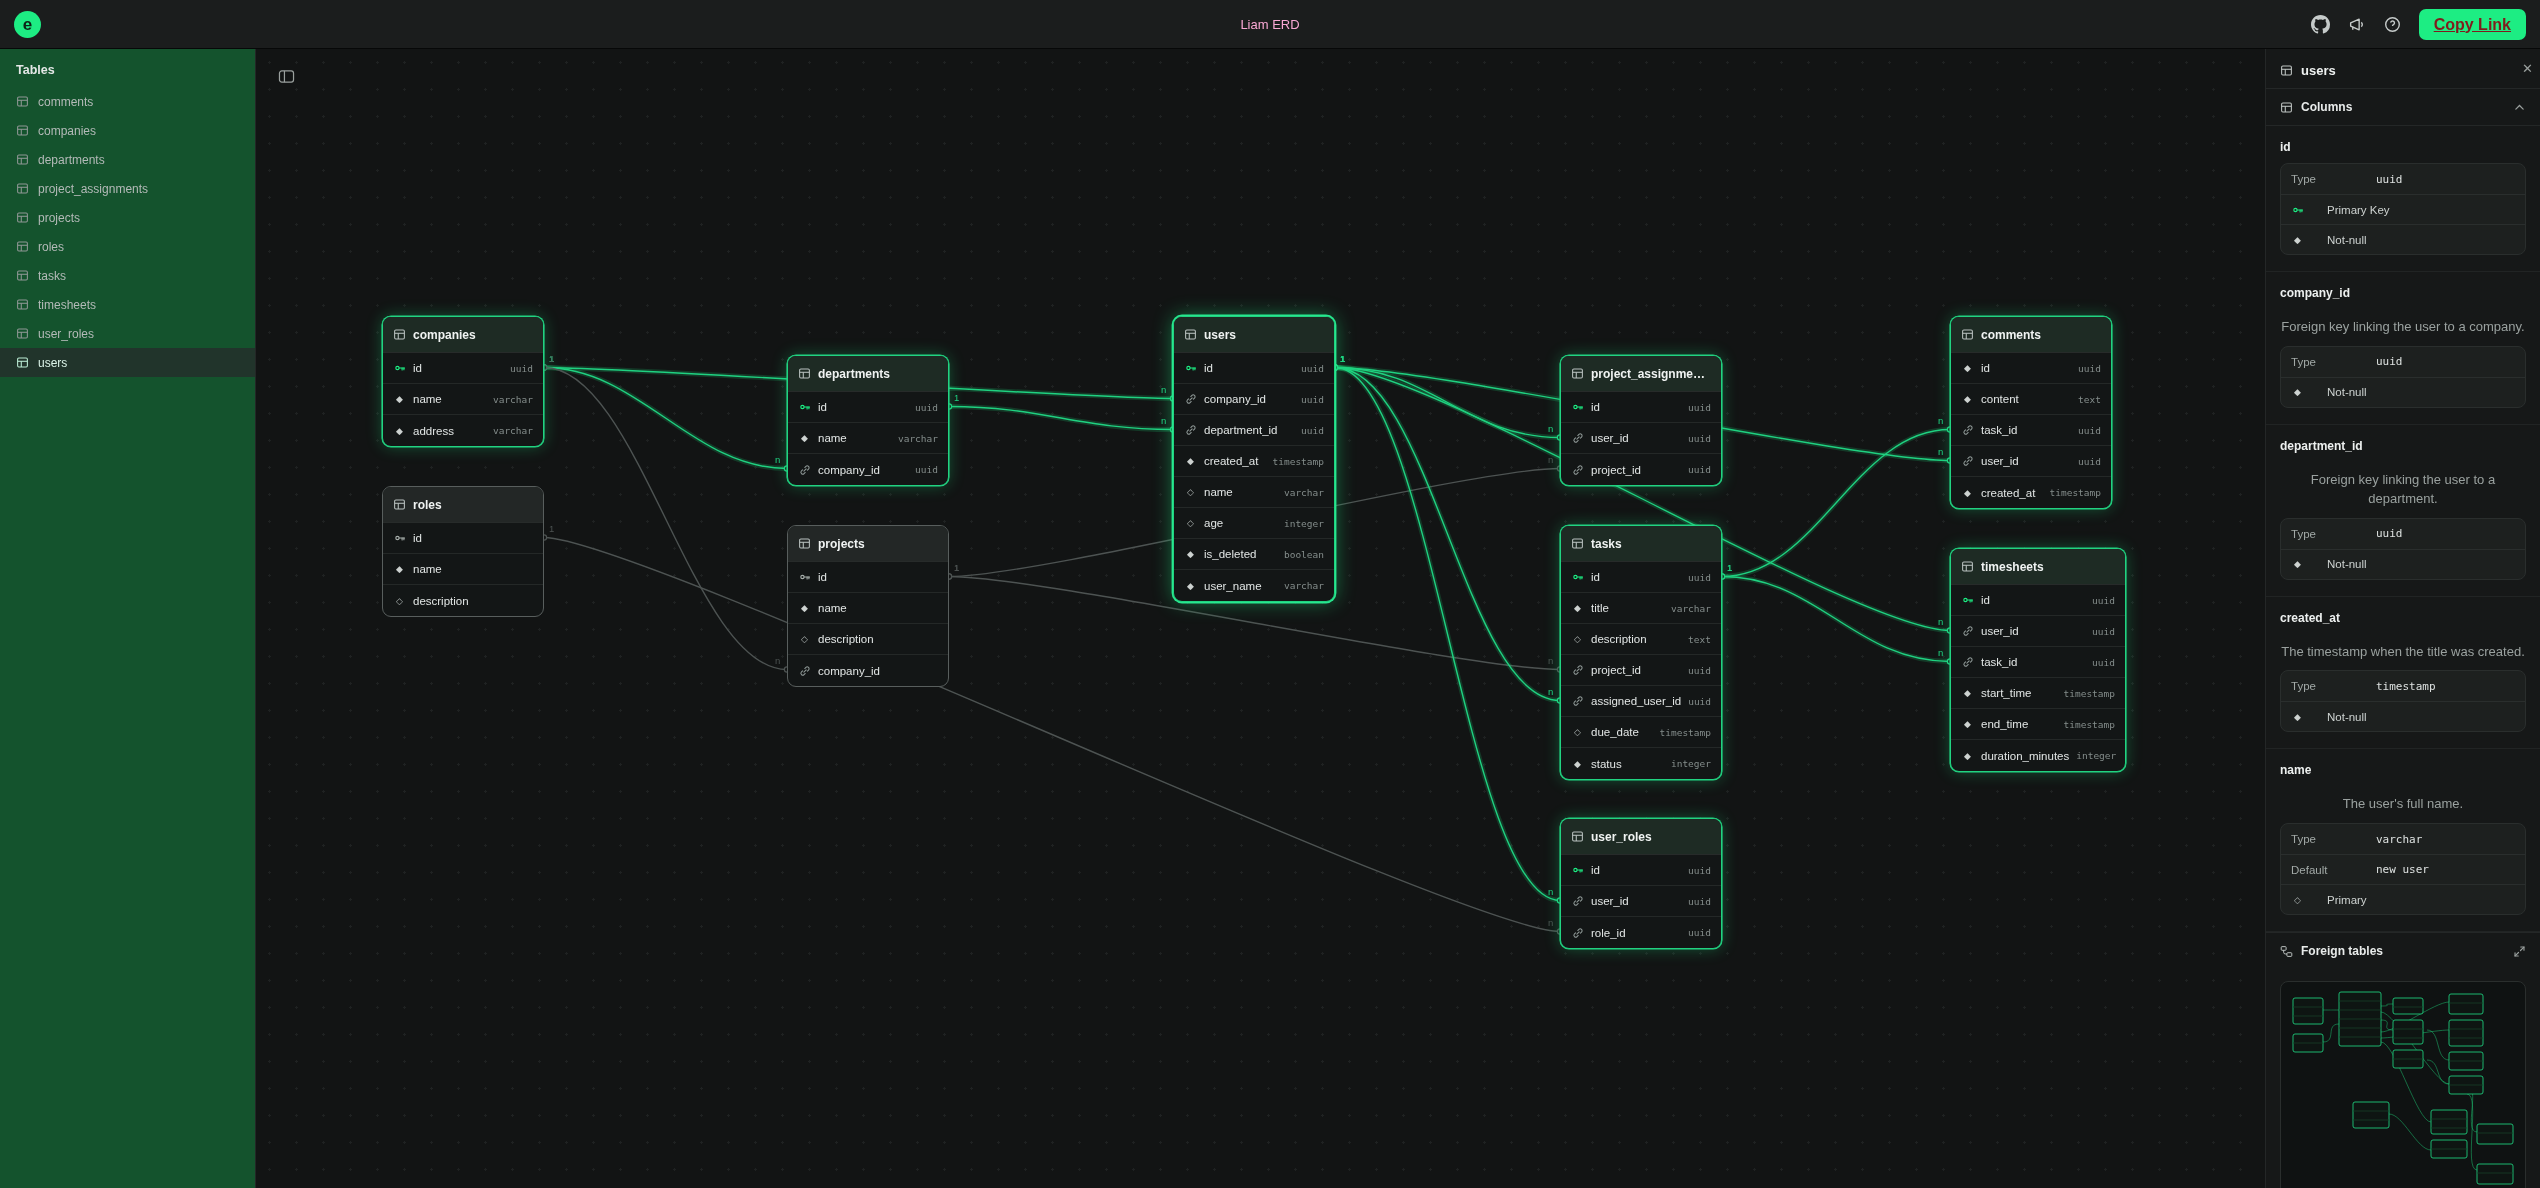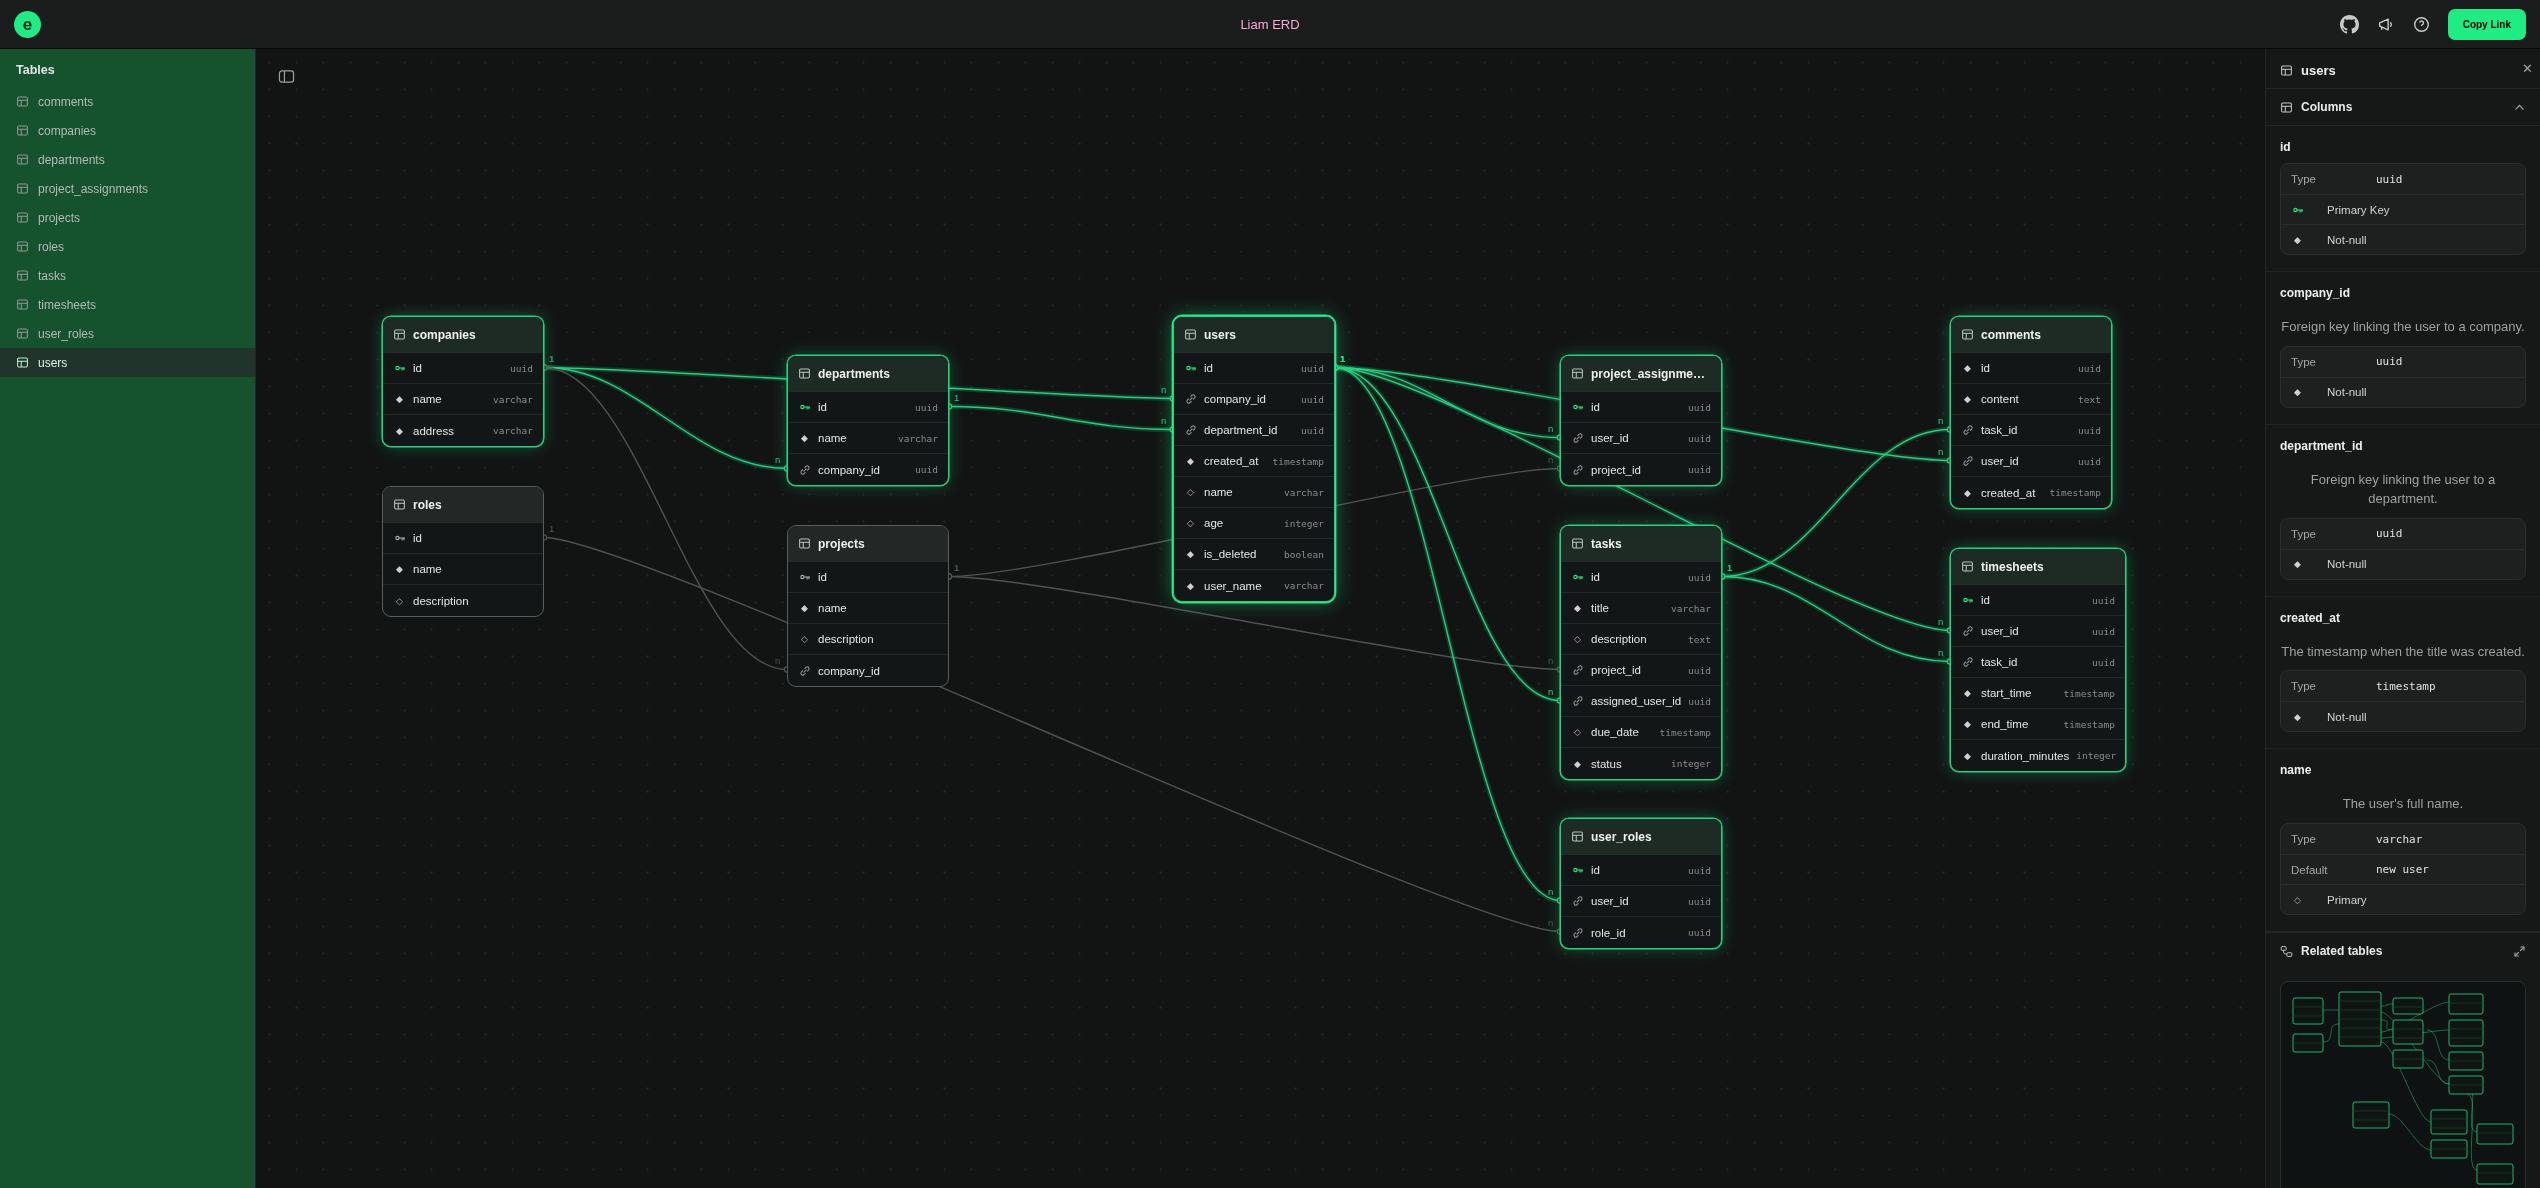--- a/index.html
+++ b/index.html
@@ -9,21 +9,21 @@
   .topbar{position:absolute;top:0;left:0;width:2540px;height:49px;background:#1b1d1d;
     border-bottom:1px solid #070808;z-index:40;}
   .logo{position:absolute;left:14px;top:11px;width:27px;height:27px;border-radius:50%;
     background:#1ded83;display:flex;align-items:center;justify-content:center;
     color:#0c2416;font-weight:bold;font-size:17px;cursor:pointer;}
   .app-title{position:absolute;left:50%;top:17px;transform:translateX(-50%);
     color:#f9a8d4;font-size:13px;}
   .tb-right{position:absolute;right:14px;top:0;height:49px;display:flex;align-items:center;gap:16px;}
   .tb-icon{width:20px;height:20px;display:flex;align-items:center;justify-content:center;cursor:pointer;}
   .copy-btn{height:31px;padding:0 15px;border:none;border-radius:7px;background:#1ded83;
-    color:#000000;font-size:10px;font-weight:bold;font-family:inherit;cursor:pointer;}
+    color:#7f1d1d;font-size:16px;font-weight:bold;font-family:inherit;cursor:pointer;text-decoration:underline;}
   
   .sidebar{position:absolute;top:49px;left:0;width:256px;bottom:0;background:#14532d;
     border-right:1px solid #242727;z-index:30;}
   .sb-header{padding:14px 16px 10px;font-size:12.5px;font-weight:bold;color:#e4e7e6;}
   .sb-item{display:flex;align-items:center;gap:9px;height:29px;padding:0 16px;
     font-size:12px;color:#b4bab8;cursor:pointer;white-space:nowrap;}
   .sb-item.sel{background:#21342b;color:#dbf4e8;}
   
   .canvas{position:absolute;top:49px;left:256px;width:2009px;bottom:0;background:#121414;
     background-image:radial-gradient(circle,#1f2222 1px,transparent 1.15px);
@@ -913,21 +913,21 @@
     </div>
 
   <div class="rp-sec noline-b">
     <span class="icn">
       <svg viewBox="0 0 16 16" width="13" height="13" fill="none" stroke="#c0c6c4" stroke-width="1.2">
           <rect x="1.5" y="2" width="6" height="4.5" rx="1"></rect>
           <rect x="8.5" y="9.5" width="6" height="4.5" rx="1"></rect>
           <path d="M4.5 6.5v2.5a2 2 0 0 0 2 2h2"></path>
         </svg>
     </span>
-    <span class="rp-sec-title">Related tables</span>
+    <span class="rp-sec-title">Foreign tables</span>
     <span class="icn">
       <svg viewBox="0 0 16 16" width="13" height="13" fill="none" stroke="#9aa09e" stroke-width="1.4" stroke-linecap="round">
           <path d="M9.5 2.5h4v4"></path>
           <path d="M13.5 2.5L9.2 6.8"></path>
           <path d="M6.5 13.5h-4v-4"></path>
           <path d="M2.5 13.5L6.8 9.2"></path>
         </svg>
     </span>
   </div>
   <div class="minimap">

